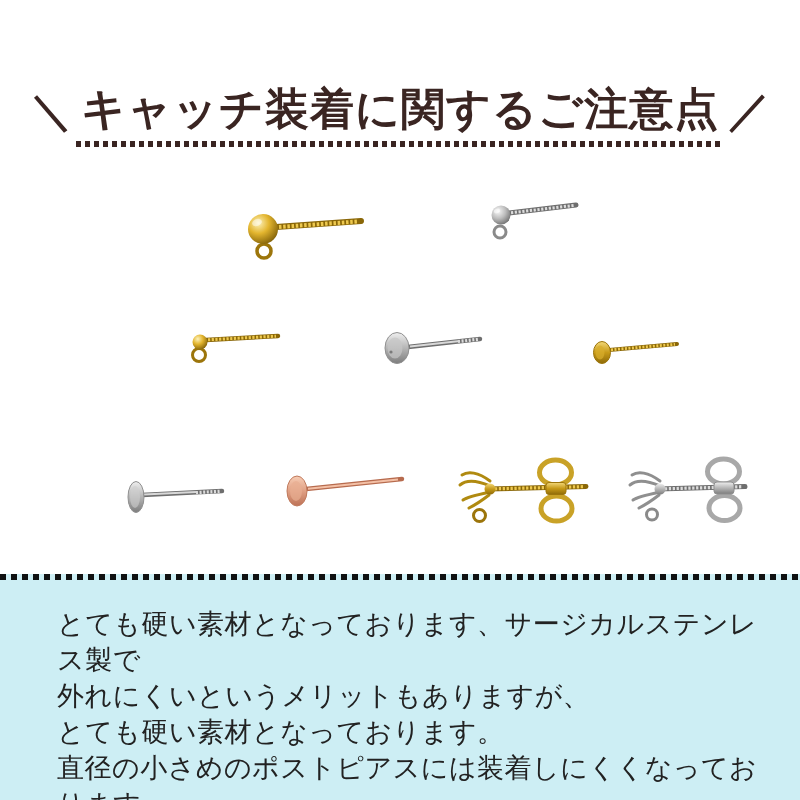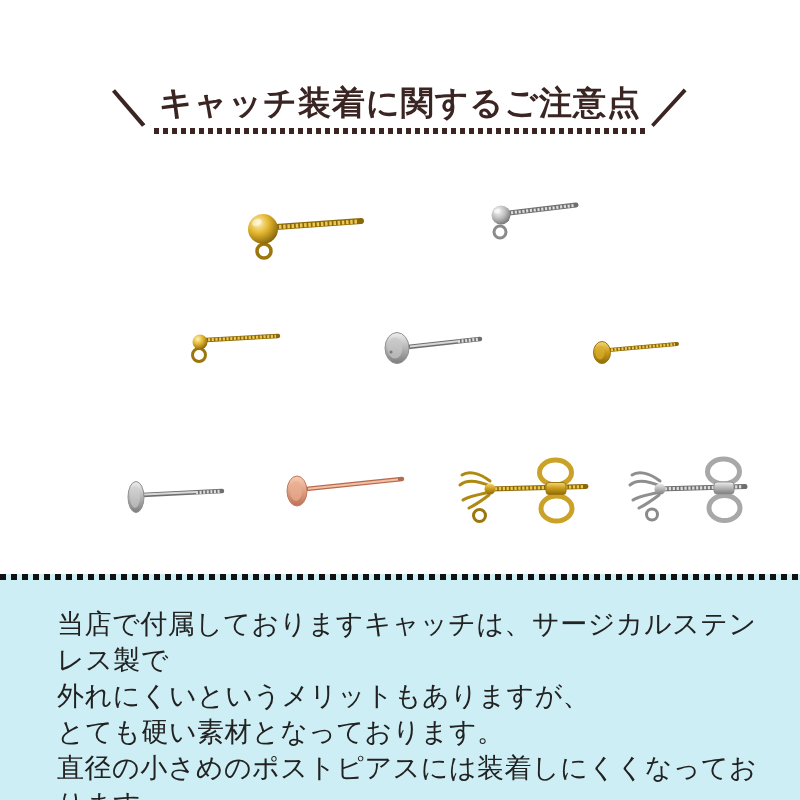--- a/index.html
+++ b/index.html
@@ -24,21 +24,21 @@
     gap: 4px;
     color: var(--title_text, #3a2522);
     font-weight: bold;
   }
   .title-slash {
     font-size: 42px;
     line-height: 1;
     transform: translateY(-4px);
   }
   .title-text {
-    font-size: 33px;
+    font-size: 44px;
     line-height: 1.15;
     letter-spacing: 1px;
     padding: 0 5px 12px 5px;
     background-image: repeating-linear-gradient(90deg, var(--title_text, #3a2522) 0 5px, transparent 5px 9px);
     background-size: 100% 6px;
     background-position: 0 100%;
     background-repeat: no-repeat;
   }
 
   
@@ -198,21 +198,21 @@
       <circle cx="652" cy="514.5" r="5.5" fill="none" stroke="#8a8a8a" stroke-width="3"></circle>
       <ellipse cx="723.5" cy="471.5" rx="16" ry="12.5" fill="none" stroke="#a8a8a8" stroke-width="5"></ellipse>
       <ellipse cx="724.5" cy="508" rx="15.5" ry="12.5" fill="none" stroke="#a8a8a8" stroke-width="5"></ellipse>
       <rect x="714" y="482" width="20" height="12" rx="3" fill="url(#sFlat)" stroke="#8f8f8f" stroke-width="1"></rect>
     </g>
   </svg>
 
   <div class="note-box">
     <div class="note-dashes"></div>
     <div class="note-text">
-      <p>当店で付属しておりますキャッチは、サージカルステンレス製で</p>
+      <p>とても硬い素材となっております、サージカルステンレス製で</p>
       <p>外れにくいというメリットもありますが、</p>
       <p>とても硬い素材となっております。</p>
       <p>直径の小さめのポストピアスには装着しにくくなっております。</p>
 
     </div>
   </div>
 
 </div>
 
 </body></html>

